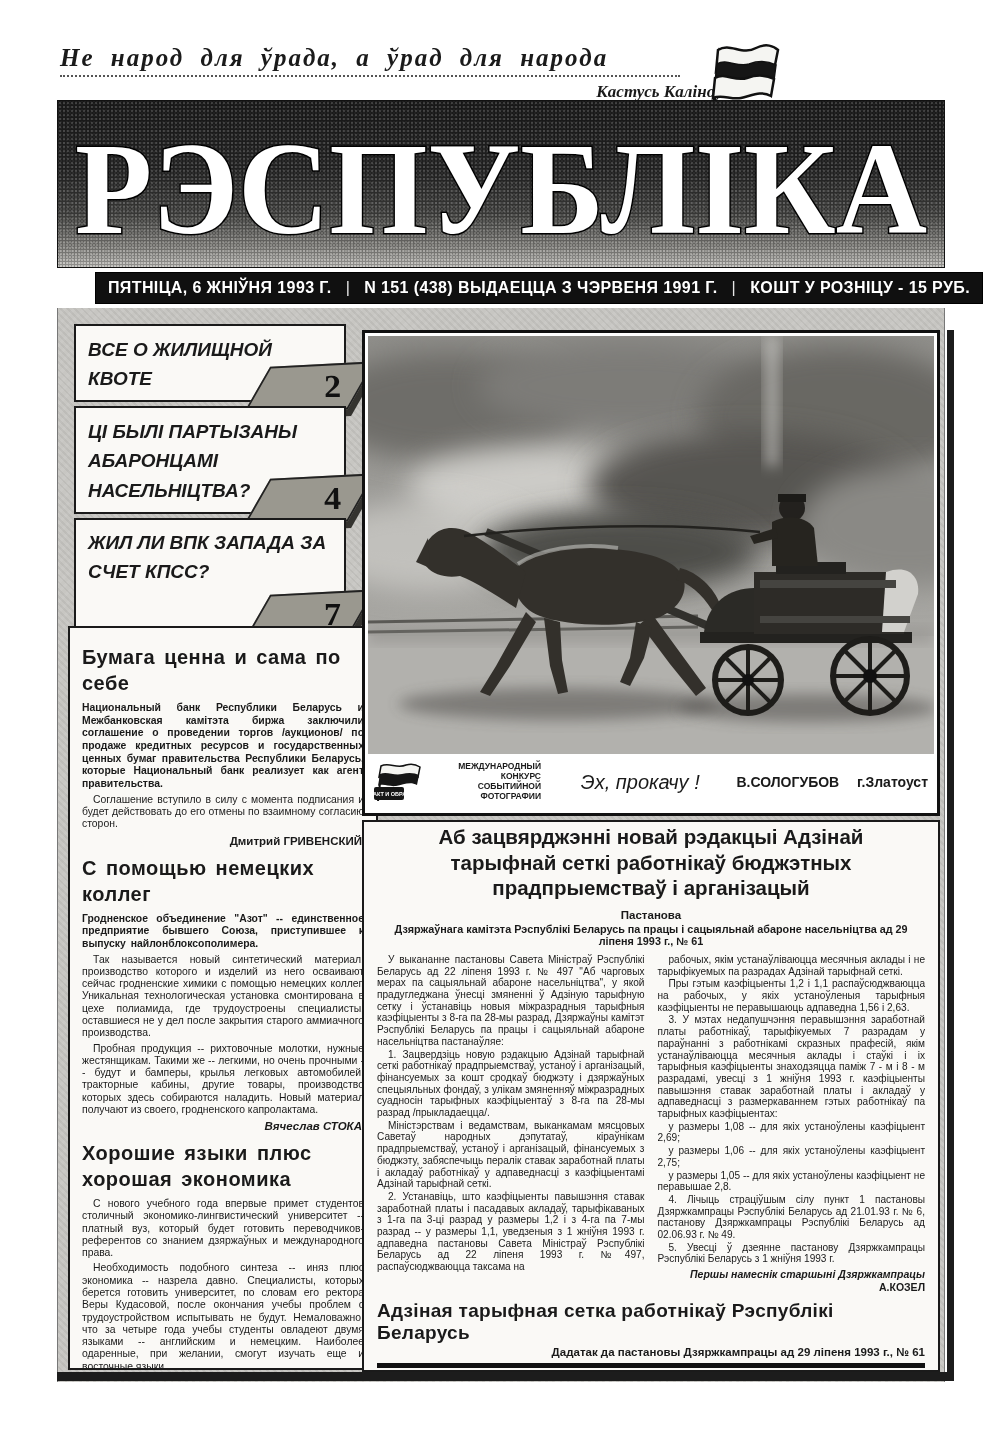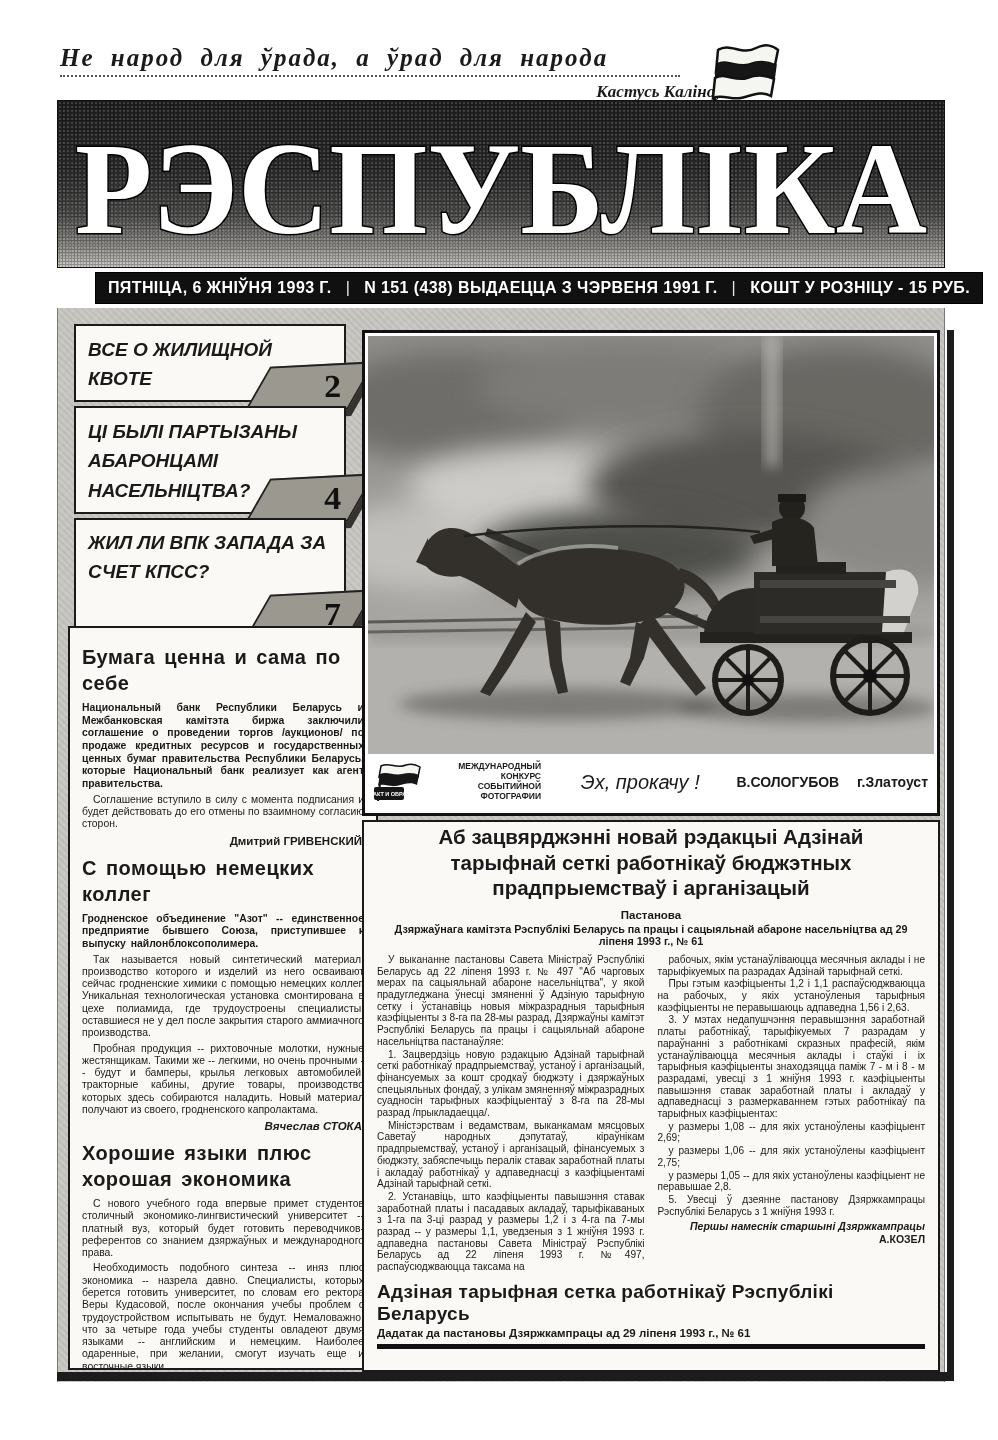--- a/index.html
+++ b/index.html
@@ -69,21 +69,21 @@
   .d-head{font-size:20.5px;font-weight:bold;text-align:center;line-height:1.25;margin:2px 8px 8px;}
   .d-sub{font-size:11.5px;font-weight:bold;text-align:center;margin-bottom:2px;}
   .d-subline{font-size:10.8px;font-weight:bold;text-align:center;margin-bottom:7px;}
   .d-cols{display:flex;gap:13px;}
   .d-col{flex:1;}
   .d-col p{margin:0 0 1px;font-size:10.1px;line-height:1.16;text-align:justify;text-indent:11px;}
   .signoff{text-align:right;font-size:10.5px;font-style:italic;font-weight:bold;margin-top:3px;line-height:1.2;}
   .signoff .name{font-style:normal;}
   
   .ts-title{font-size:19px;font-weight:bold;text-align:left;margin:7px 0 2px;letter-spacing:.3px;}
-  .ts-sub{font-size:11.5px;font-weight:bold;text-align:left;margin-bottom:5px;}
+  .ts-sub{font-size:11.5px;font-weight:bold;text-align:right;margin-bottom:5px;}
   .tariff{border:2px solid #111;border-bottom:3px solid #111;}
 </style>
 </head>
 <body>
 
 <div class="sheet">
 
   <div class="motto">Не народ для ўрада, а ўрад для народа</div>
   <div class="motto-author">Кастусь Каліноўскі</div>
 
@@ -276,20 +276,21 @@
             </div>
         </div>
         <div class="d-col">
           <div>
               <p class="dp">рабочых, якім устанаўліваюцца месячныя аклады і не тарыфікуемых па разрадах Адзінай тарыфнай сеткі.</p>
               <p class="dp">Пры гэтым каэфіцыенты 1,2 і 1,1 распаўсюджваюцца на рабочых, у якіх устаноўленыя тарыфныя каэфіцыенты не перавышаюць адпаведна 1,56 і 2,63.</p>
               <p class="dp">3. У мэтах недапушчэння перавышэння заработнай платы работнікаў, тарыфікуемых 7 разрадам у параўнанні з работнікамі скразных прафесій, якім устанаўліваюцца месячныя аклады і стаўкі і іх тарыфныя каэфіцыенты знаходзяцца паміж 7 - м і 8 - м разрадамі, увесці з 1 жніўня 1993 г. каэфіцыенты павышэння ставак заработнай платы і акладаў у адпаведнасці з размеркаваннем гэтых работнікаў па тарыфных каэфіцыентах:</p>
               <p class="dp">у размеры 1,08 -- для якіх устаноўлены каэфіцыент 2,69;</p>
               <p class="dp">у размеры 1,06 -- для якіх устаноўлены каэфіцыент 2,75;</p>
               <p class="dp">у размеры 1,05 -- для якіх устаноўлены каэфіцыент не перавышае 2,8.</p>
+              <p class="dp">4. Лічыць страціўшым сілу пункт 1 пастановы Дзяржкампрацы Рэспублікі Беларусь ад 21.01.93 г. № 6, пастанову Дзяржкампрацы Рэспублікі Беларусь ад 02.06.93 г. № 49.</p>
               <p class="dp">5. Увесці ў дзеянне пастанову Дзяржкампрацы Рэспублікі Беларусь з 1 жніўня 1993 г.</p>
             </div>
           <div class="signoff">
             <div>Першы намеснік старшыні Дзяржкампрацы</div>
             <div class="name">А.КОЗЕЛ</div>
           </div>
         </div>
       </div>
 
       <div class="ts-title">Адзіная тарыфная сетка работнікаў Рэспублікі Беларусь</div>

